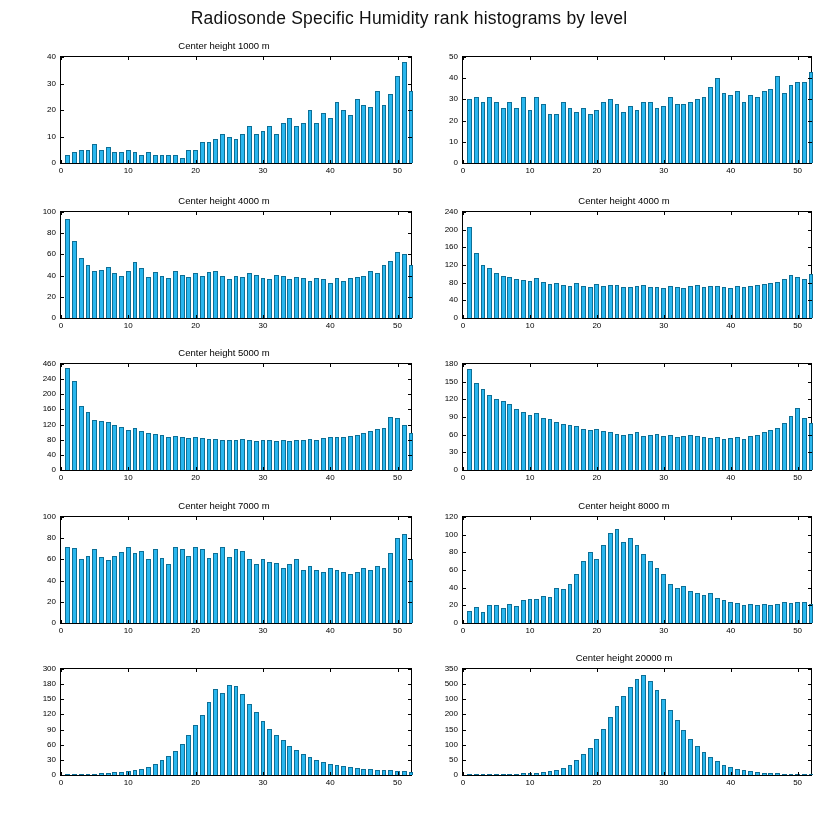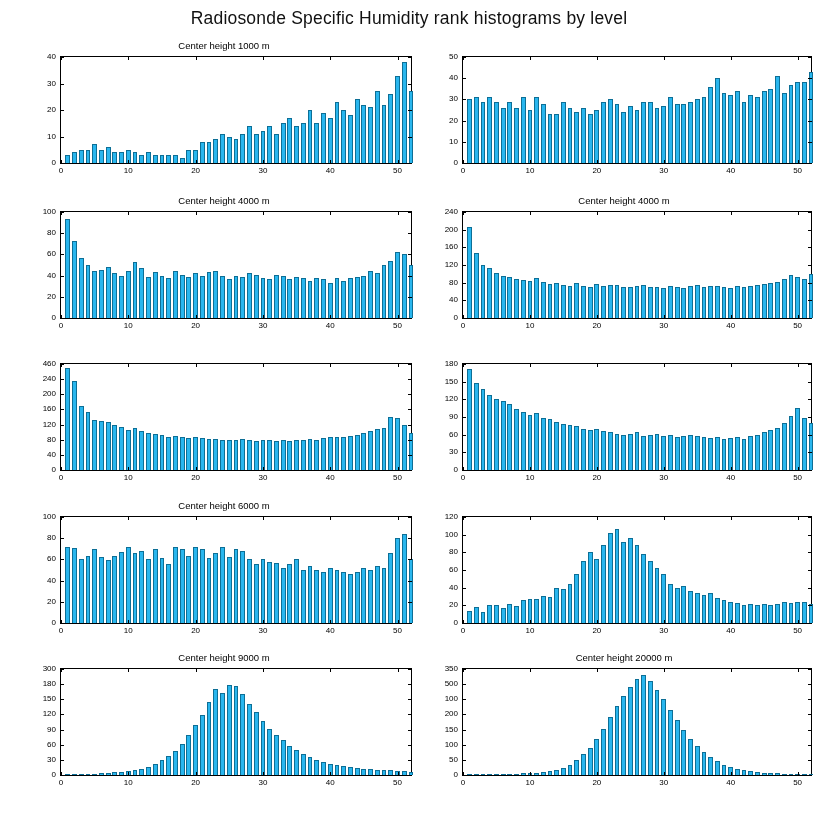--- a/index.html
+++ b/index.html
@@ -432,20 +432,21 @@
         <div class="xtickmark" style="left: 233.769px; top: 120px; height: 4px;"></div>
         <div class="xtickmark" style="left: 233.769px; top: 16px; height: 4px;"></div>
         <div class="xtick" style="left: 288.692px; width: 24px; top: 127px;">40</div>
         <div class="xtickmark" style="left: 300.692px; top: 120px; height: 4px;"></div>
         <div class="xtickmark" style="left: 300.692px; top: 16px; height: 4px;"></div>
         <div class="xtick" style="left: 355.615px; width: 24px; top: 127px;">50</div>
         <div class="xtickmark" style="left: 367.615px; top: 120px; height: 4px;"></div>
         <div class="xtickmark" style="left: 367.615px; top: 16px; height: 4px;"></div>
       </div>
       <div class="panel" style="left: 30px; top: 347px; width: 388px; height: 150px;">
+        <div class="panel-title">Center height 5000 m</div>
         <div class="plotbox" style="left: 30px; top: 16px; width: 352px; height: 108px;">
           <div class="bars">
             <div class="bar" style="left: 4.30769px; width: 4.84615px; height: 102.214px; background: rgb(41, 182, 238);"></div>
             <div class="bar" style="left: 11.0385px; width: 4.84615px; height: 88.9643px; background: rgb(41, 182, 238);"></div>
             <div class="bar" style="left: 17.7692px; width: 4.84615px; height: 64.3571px; background: rgb(41, 182, 238);"></div>
             <div class="bar" style="left: 24.5px; width: 4.84615px; height: 57.5429px; background: rgb(41, 182, 238);"></div>
             <div class="bar" style="left: 31.2308px; width: 4.84615px; height: 50.35px; background: rgb(41, 182, 238);"></div>
             <div class="bar" style="left: 37.9615px; width: 4.84615px; height: 49.2143px; background: rgb(41, 182, 238);"></div>
             <div class="bar" style="left: 44.6923px; width: 4.84615px; height: 47.7px; background: rgb(41, 182, 238);"></div>
             <div class="bar" style="left: 51.4231px; width: 4.84615px; height: 44.6714px; background: rgb(41, 182, 238);"></div>
@@ -629,21 +630,21 @@
         <div class="xtickmark" style="left: 233.769px; top: 120px; height: 4px;"></div>
         <div class="xtickmark" style="left: 233.769px; top: 16px; height: 4px;"></div>
         <div class="xtick" style="left: 288.692px; width: 24px; top: 127px;">40</div>
         <div class="xtickmark" style="left: 300.692px; top: 120px; height: 4px;"></div>
         <div class="xtickmark" style="left: 300.692px; top: 16px; height: 4px;"></div>
         <div class="xtick" style="left: 355.615px; width: 24px; top: 127px;">50</div>
         <div class="xtickmark" style="left: 367.615px; top: 120px; height: 4px;"></div>
         <div class="xtickmark" style="left: 367.615px; top: 16px; height: 4px;"></div>
       </div>
       <div class="panel" style="left: 30px; top: 500px; width: 388px; height: 150px;">
-        <div class="panel-title">Center height 6000 m</div>
+        <div class="panel-title">Center height 7000 m</div>
         <div class="plotbox" style="left: 30px; top: 16px; width: 352px; height: 108px;">
           <div class="bars">
             <div class="bar" style="left: 4.30769px; width: 4.84615px; height: 76.32px; background: rgb(41, 182, 238);"></div>
             <div class="bar" style="left: 11.0385px; width: 4.84615px; height: 75.26px; background: rgb(41, 182, 238);"></div>
             <div class="bar" style="left: 17.7692px; width: 4.84615px; height: 63.6px; background: rgb(41, 182, 238);"></div>
             <div class="bar" style="left: 24.5px; width: 4.84615px; height: 66.78px; background: rgb(41, 182, 238);"></div>
             <div class="bar" style="left: 31.2308px; width: 4.84615px; height: 74.2px; background: rgb(41, 182, 238);"></div>
             <div class="bar" style="left: 37.9615px; width: 4.84615px; height: 65.72px; background: rgb(41, 182, 238);"></div>
             <div class="bar" style="left: 44.6923px; width: 4.84615px; height: 62.54px; background: rgb(41, 182, 238);"></div>
             <div class="bar" style="left: 51.4231px; width: 4.84615px; height: 66.78px; background: rgb(41, 182, 238);"></div>
@@ -724,20 +725,21 @@
         <div class="xtickmark" style="left: 232.923px; top: 120px; height: 4px;"></div>
         <div class="xtickmark" style="left: 232.923px; top: 16px; height: 4px;"></div>
         <div class="xtick" style="left: 288.231px; width: 24px; top: 127px;">40</div>
         <div class="xtickmark" style="left: 300.231px; top: 120px; height: 4px;"></div>
         <div class="xtickmark" style="left: 300.231px; top: 16px; height: 4px;"></div>
         <div class="xtick" style="left: 355.538px; width: 24px; top: 127px;">50</div>
         <div class="xtickmark" style="left: 367.538px; top: 120px; height: 4px;"></div>
         <div class="xtickmark" style="left: 367.538px; top: 16px; height: 4px;"></div>
       </div>
       <div class="panel" style="left: 430px; top: 500px; width: 388px; height: 150px;">
+        <div class="panel-title">Center height 8000 m</div>
         <div class="plotbox" style="left: 32px; top: 16px; width: 350px; height: 108px;">
           <div class="bars">
             <div class="bar" style="left: 4.28308px; width: 4.81846px; height: 12.3667px; background: rgb(41, 182, 238);"></div>
             <div class="bar" style="left: 10.9754px; width: 4.81846px; height: 15.9px; background: rgb(41, 182, 238);"></div>
             <div class="bar" style="left: 17.6677px; width: 4.81846px; height: 11.4833px; background: rgb(41, 182, 238);"></div>
             <div class="bar" style="left: 24.36px; width: 4.81846px; height: 17.6667px; background: rgb(41, 182, 238);"></div>
             <div class="bar" style="left: 31.0523px; width: 4.81846px; height: 17.6667px; background: rgb(41, 182, 238);"></div>
             <div class="bar" style="left: 37.7446px; width: 4.81846px; height: 15.0167px; background: rgb(41, 182, 238);"></div>
             <div class="bar" style="left: 44.4369px; width: 4.81846px; height: 19.4333px; background: rgb(41, 182, 238);"></div>
             <div class="bar" style="left: 51.1292px; width: 4.81846px; height: 16.7833px; background: rgb(41, 182, 238);"></div>
@@ -821,21 +823,20 @@
         <div class="xtickmark" style="left: 233.769px; top: 120px; height: 4px;"></div>
         <div class="xtickmark" style="left: 233.769px; top: 16px; height: 4px;"></div>
         <div class="xtick" style="left: 288.692px; width: 24px; top: 127px;">40</div>
         <div class="xtickmark" style="left: 300.692px; top: 120px; height: 4px;"></div>
         <div class="xtickmark" style="left: 300.692px; top: 16px; height: 4px;"></div>
         <div class="xtick" style="left: 355.615px; width: 24px; top: 127px;">50</div>
         <div class="xtickmark" style="left: 367.615px; top: 120px; height: 4px;"></div>
         <div class="xtickmark" style="left: 367.615px; top: 16px; height: 4px;"></div>
       </div>
       <div class="panel" style="left: 30px; top: 652px; width: 388px; height: 150px;">
-        <div class="panel-title">Center height 9000 m</div>
         <div class="plotbox" style="left: 30px; top: 16px; width: 352px; height: 108px;">
           <div class="bars">
             <div class="bar" style="left: 4.30769px; width: 4.84615px; height: 1.51429px; background: rgb(41, 182, 238);"></div>
             <div class="bar" style="left: 11.0385px; width: 4.84615px; height: 1.00952px; background: rgb(41, 182, 238);"></div>
             <div class="bar" style="left: 17.7692px; width: 4.84615px; height: 1.51429px; background: rgb(41, 182, 238);"></div>
             <div class="bar" style="left: 24.5px; width: 4.84615px; height: 1.51429px; background: rgb(41, 182, 238);"></div>
             <div class="bar" style="left: 31.2308px; width: 4.84615px; height: 1.51429px; background: rgb(41, 182, 238);"></div>
             <div class="bar" style="left: 37.9615px; width: 4.84615px; height: 2.01905px; background: rgb(41, 182, 238);"></div>
             <div class="bar" style="left: 44.6923px; width: 4.84615px; height: 2.01905px; background: rgb(41, 182, 238);"></div>
             <div class="bar" style="left: 51.4231px; width: 4.84615px; height: 2.52381px; background: rgb(41, 182, 238);"></div>

